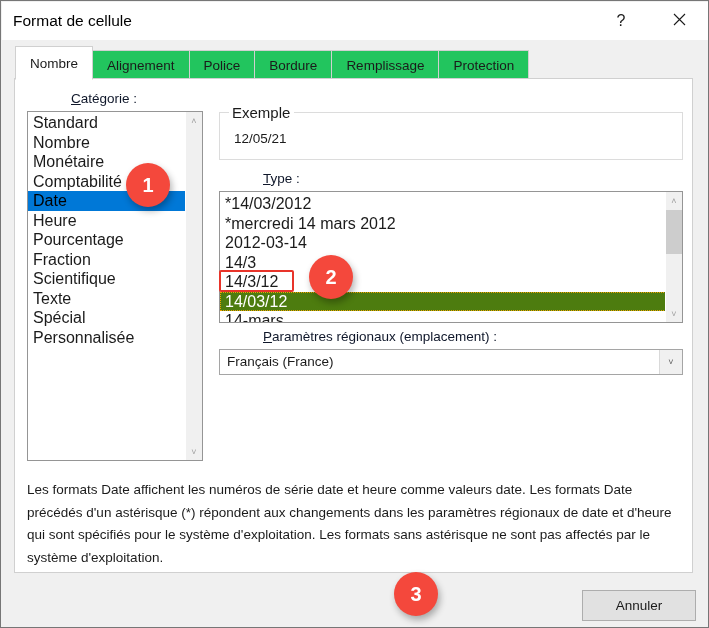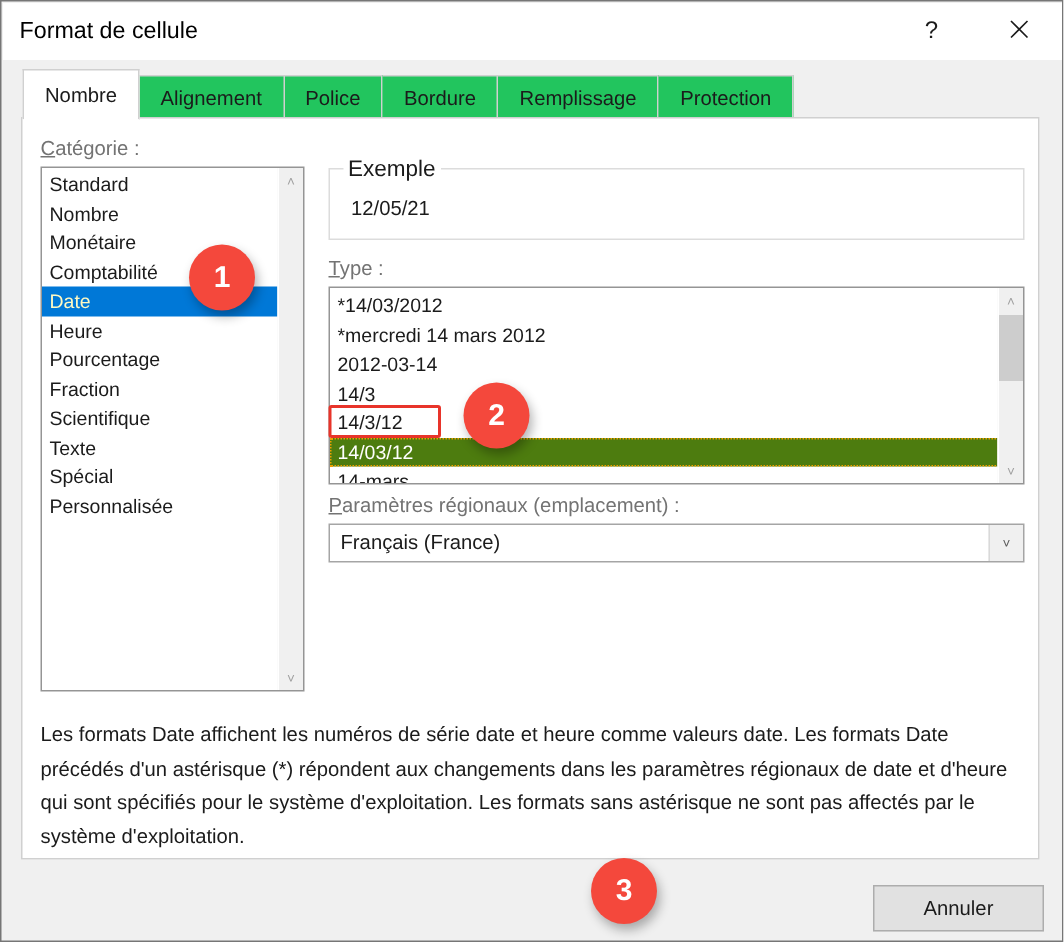--- a/index.html
+++ b/index.html
@@ -113,22 +113,23 @@
     height: 495px;
     background: #ffffff;
     border: 1px solid #d0d0d0;
     box-sizing: border-box;
     z-index: 1;
   }
 
   .field-label {
     position: absolute;
     font-size: 13.5px;
-    color: #737373;
-    white-space: nowrap;
+    color: #0f172a;
+    white-space: nowrap;
+    margin-left: 44px;
   }
   .field-label .acc {
     text-decoration: underline;
   }
 
   
   .cat-label { left: 12px; top: 12px; }
 
   .listbox {
     position: absolute;
@@ -146,28 +147,28 @@
   .list-items {
     position: absolute;
     left: 0; top: 0; right: 17px; bottom: 0;
     padding-top: 1px;
     overflow: hidden;
   }
   .list-item {
     height: 19.5px;
     line-height: 19.5px;
     padding-left: 5px;
-    font-size: 13px;
+    font-size: 16px;
     color: #1b1b1b;
     white-space: nowrap;
     cursor: default;
   }
   #cat-list .list-item.selected {
     background: #0078d7;
-    color: #fef9c3;
+    color: #000000;
     
     width: 175px;
     box-sizing: border-box;
   }
 
   
   .vscroll {
     position: absolute;
     top: 0; right: 0; bottom: 0;
     width: 17px;

